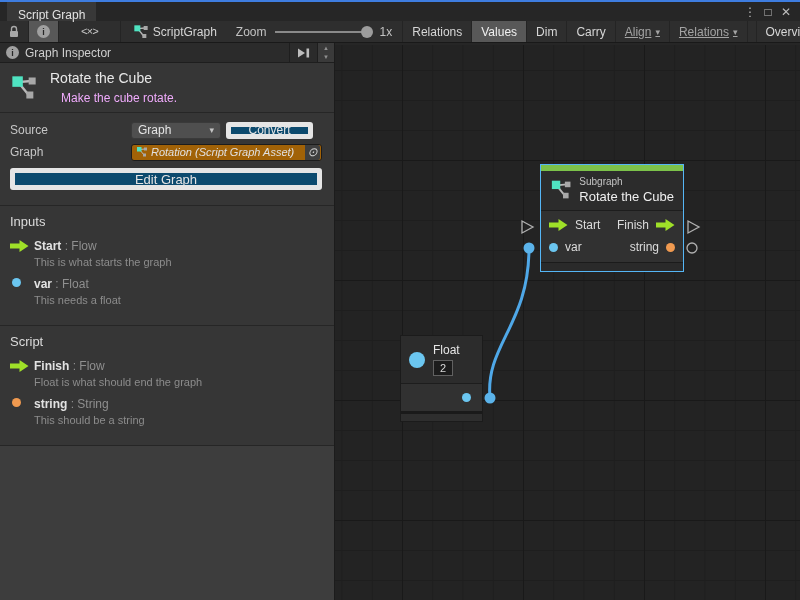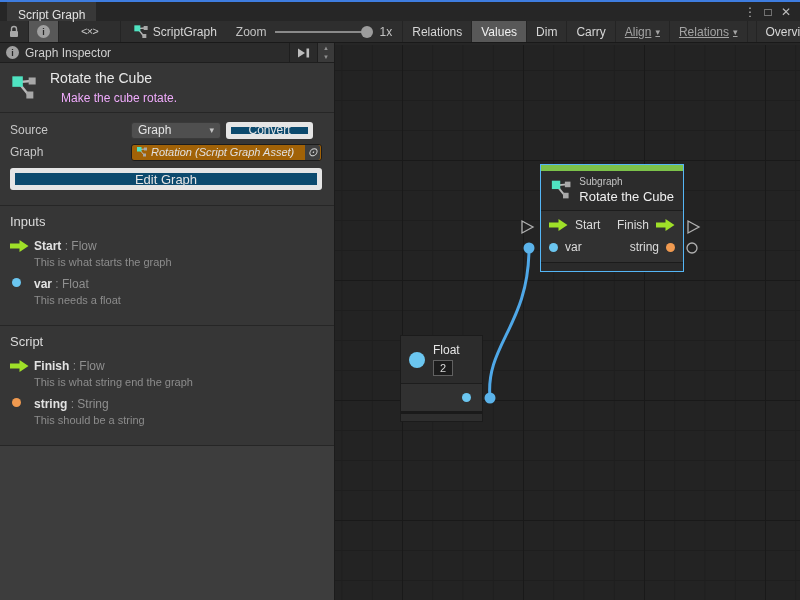--- a/index.html
+++ b/index.html
@@ -281,21 +281,21 @@
     <div class="section ports-sec">
       <div class="sec-title">Script</div>
       <div class="insp-port">
         <span class="picon">
           <svg width="19" height="12" viewBox="0 0 19 12">
             <path d="M0 3.5 h9.5 V0 l9 6 -9 6 V8.5 H0 z" fill="#9FE028"></path>
           </svg>
         </span>
         <div class="ptext">
           <div class="pname"><b>Finish</b><span class="ptype"> : Flow</span></div>
-          <div class="pdesc">This is what string end the graph</div>
+          <div class="pdesc">Float is what should end the graph</div>
         </div>
       </div>
       <div class="insp-port">
         <span class="picon" style="padding-left:2px;">
             <span class="dot orange"></span>
           </span>
         <div class="ptext">
           <div class="pname"><b>string</b><span class="ptype"> : String</span></div>
           <div class="pdesc">This should be a string</div>
         </div>

